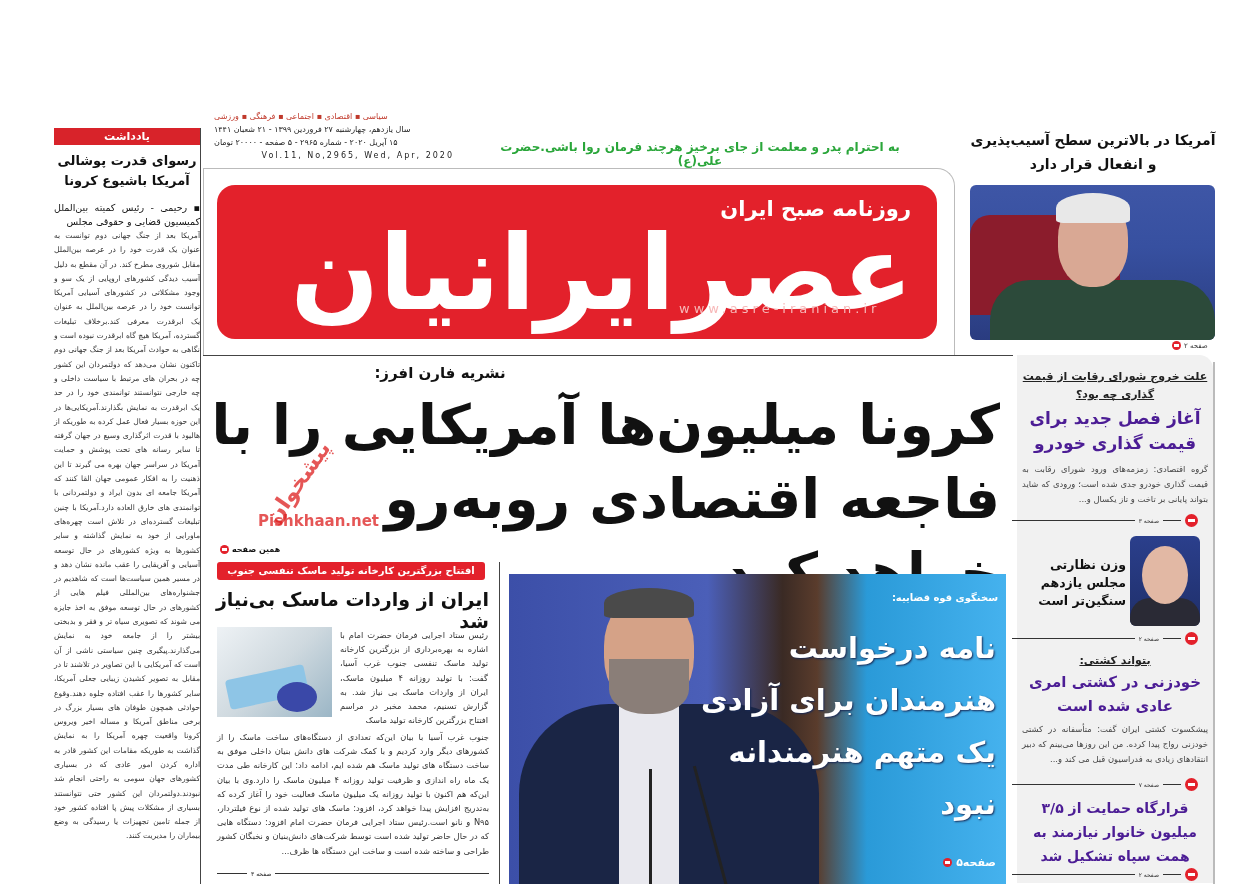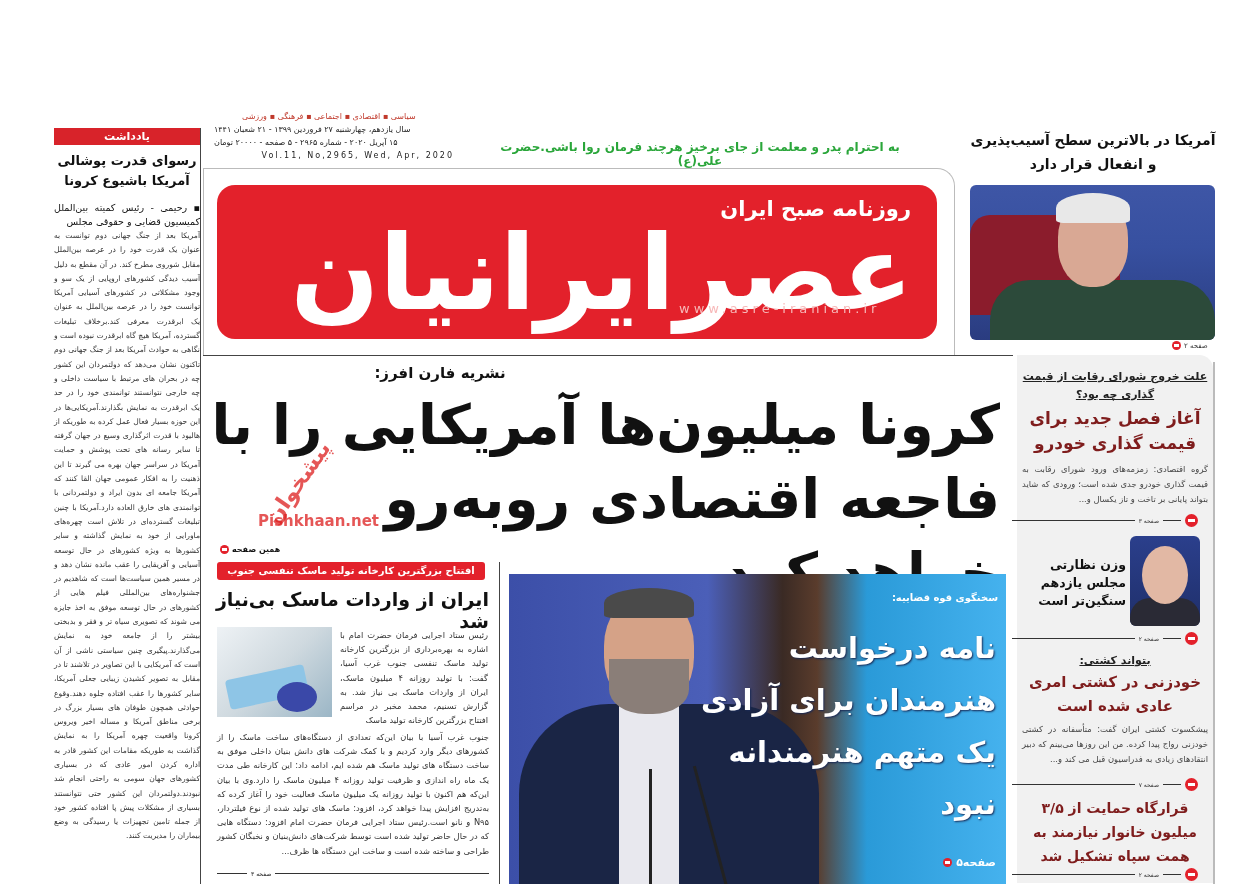--- a/index.html
+++ b/index.html
@@ -10,21 +10,21 @@
 
   
   .editorial { left: 54px; top: 128px; width: 146px; height: 756px; }
   .edit-tag { background: #d8232a; color: #fff; font-weight: bold; font-size: 11px; text-align: center; height: 17px; line-height: 17px; }
   .edit-title { font-weight: bold; font-size: 13px; line-height: 20px; text-align: center; margin-top: 6px; }
   .edit-author { font-weight: normal; font-size: 9.5px; line-height: 14px; margin-top: 10px; text-align: justify; }
   .edit-body { font-size: 7.6px; line-height: 14.3px; color: #333; text-align: justify; }
   .col-rule-left { left: 200px; top: 128px; width: 1px; height: 756px; background: #444; }
 
   
-  .sections-line { left: 214px; top: 112px; width: 240px; font-size: 8px; color: #c0392b; text-align: left; direction: rtl; margin-left: 28px; }
+  .sections-line { left: 214px; top: 112px; width: 240px; font-size: 8px; color: #c0392b; text-align: left; direction: rtl; }
   .date-line { left: 214px; width: 240px; font-size: 8px; color: #222; text-align: left; line-height: 12px; }
   .quote { left: 500px; top: 140px; width: 400px; font-size: 12px; font-weight: bold; color: #2aa63a; text-align: center; }
   .masthead-frame { left: 203px; top: 168px; width: 752px; height: 187px; border: 1px solid #bbb; border-bottom: none; border-radius: 0 18px 0 0; }
   .logo-box { left: 217px; top: 185px; width: 720px; height: 154px; background: #e3212b; border-radius: 18px; overflow: hidden; }
   .logo-sub { position: absolute; right: 26px; top: 12px; color: #fff; font-size: 21px; font-weight: bold; }
   .logo-main { position: absolute; right: 24px; top: 28px; color: #fff; font-size: 104px; font-weight: bold; letter-spacing: -4px; line-height: 120px; }
   .logo-url { position: absolute; left: 462px; top: 116px; color: #f7b8b8; font-size: 13px; letter-spacing: 4px; direction: ltr; }
 
   
   .tr-title { left: 968px; top: 128px; width: 250px; font-weight: bold; font-size: 14px; line-height: 24px; text-align: center; }
@@ -35,21 +35,21 @@
   .tr-hair { position: absolute; left: 86px; top: 8px; width: 74px; height: 30px; border-radius: 50% 50% 10% 10%; background: #e8e8e8; }
   .tr-uniform { position: absolute; left: 20px; top: 95px; width: 225px; height: 70px; background: #2c4a3a; border-radius: 40px 40px 0 0; }
   .page-ref { font-size: 7px; color: #333; display: flex; align-items: center; gap: 3px; }
   .red-dot { width: 9px; height: 9px; border-radius: 50%; background: #e3212b; display: inline-block; position: relative; }
   .red-dot::after { content: ""; position: absolute; left: 2px; top: 3px; width: 5px; height: 3px; background: #fff; }
 
   
   .sidebar { left: 1017px; top: 355px; width: 196px; height: 528px; background: #f1f1f1; border-radius: 0 14px 0 0; }
   .sidebar-edge { left: 1213px; top: 362px; width: 2px; height: 522px; background: #bbb; }
   .sb-kicker { font-weight: bold; font-size: 11px; text-align: center; line-height: 18px; color: #222; text-decoration: underline; }
-  .sb-head { font-weight: bold; font-size: 17px; text-align: center; line-height: 25px; color: #7f1d1d; }
+  .sb-head { font-weight: bold; font-size: 17px; text-align: center; line-height: 25px; color: #4c1d95; }
   .sb-body { font-size: 8.4px; line-height: 15px; color: #444; text-align: justify; }
   .sb-sep { display: flex; align-items: center; gap: 4px; font-size: 6px; color: #333; }
   .sb-sep .line { flex: 1; height: 1px; background: #333; }
   .sb-arrow { width: 13px; height: 13px; border-radius: 50%; background: #e3212b; position: relative; flex: none; }
   .sb-arrow::after { content: ""; position: absolute; left: 3px; top: 5px; width: 7px; height: 3px; background: #fff; }
 
   .minister-photo { left: 1130px; top: 536px; width: 70px; height: 90px; border-radius: 6px; overflow: hidden; background: linear-gradient(180deg, #2b3f8c, #1f2f6a); }
   .mp-head { position: absolute; left: 12px; top: 10px; width: 46px; height: 58px; border-radius: 50%; background: #e2b8a4; }
   .mp-body { position: absolute; left: 0; top: 62px; width: 70px; height: 30px; background: #2a2a35; border-radius: 20px 20px 0 0; }
 

